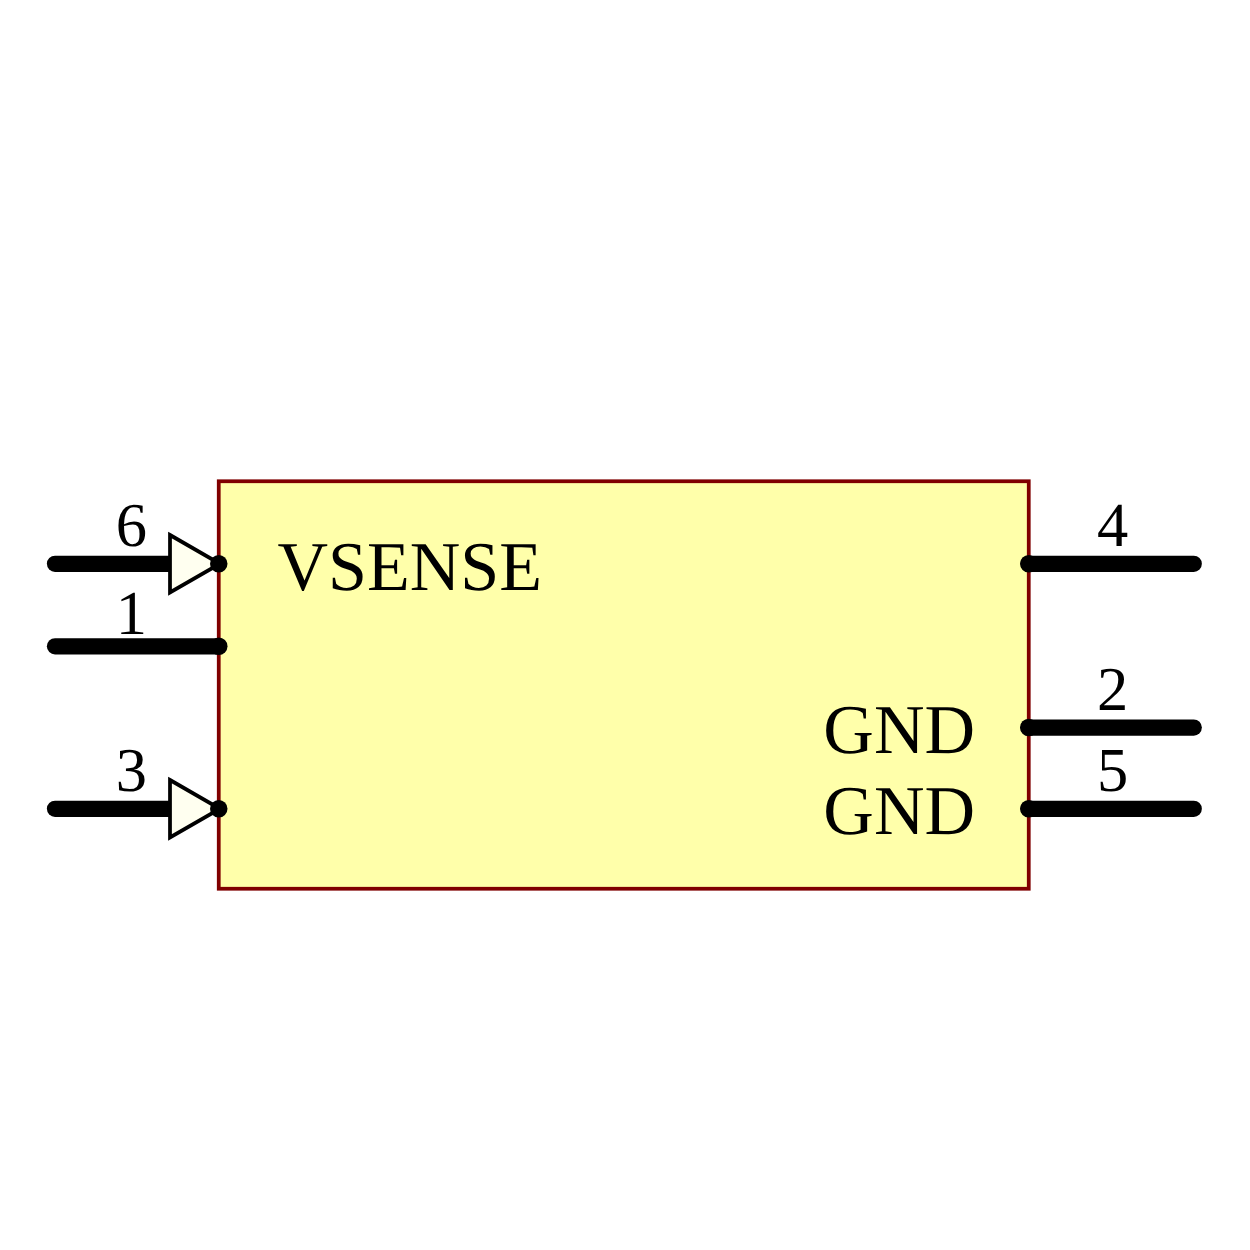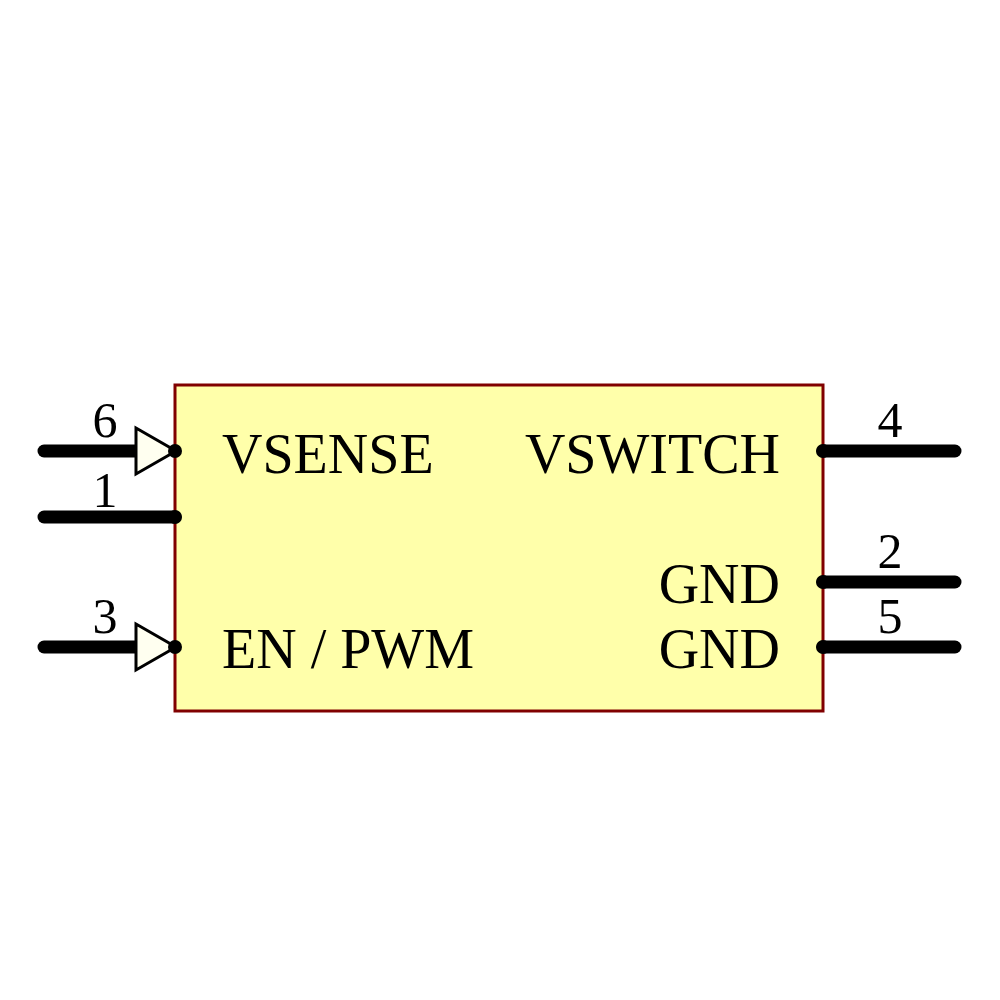--- a/index.html
+++ b/index.html
@@ -98,21 +98,19 @@
 
   <div class="pin-number num-center" style="left:840px; top:395px; width:100px;">4</div>
 
   <div class="pin-number num-center" style="left:840px; top:526px; width:100px;">2</div>
 
   <div class="pin-number num-center" style="left:840px; top:591px; width:100px;">5</div>
 
   <div class="pin-label label-left" style="left:222px; top:426px;">VSENSE</div>
 
 
-  <div class="pin-label label-left" style="left:222px; top:621px;">EN / PWM</div>
 
-  <div class="pin-label label-right" style="left:420px; top:426px; width:360px;">VSWITCH</div>
 
   <div class="pin-label label-right" style="left:420px; top:556px; width:360px;">GND</div>
 
   <div class="pin-label label-right" style="left:420px; top:621px; width:360px;">GND</div>
 
 </div>
 
 </body></html>

